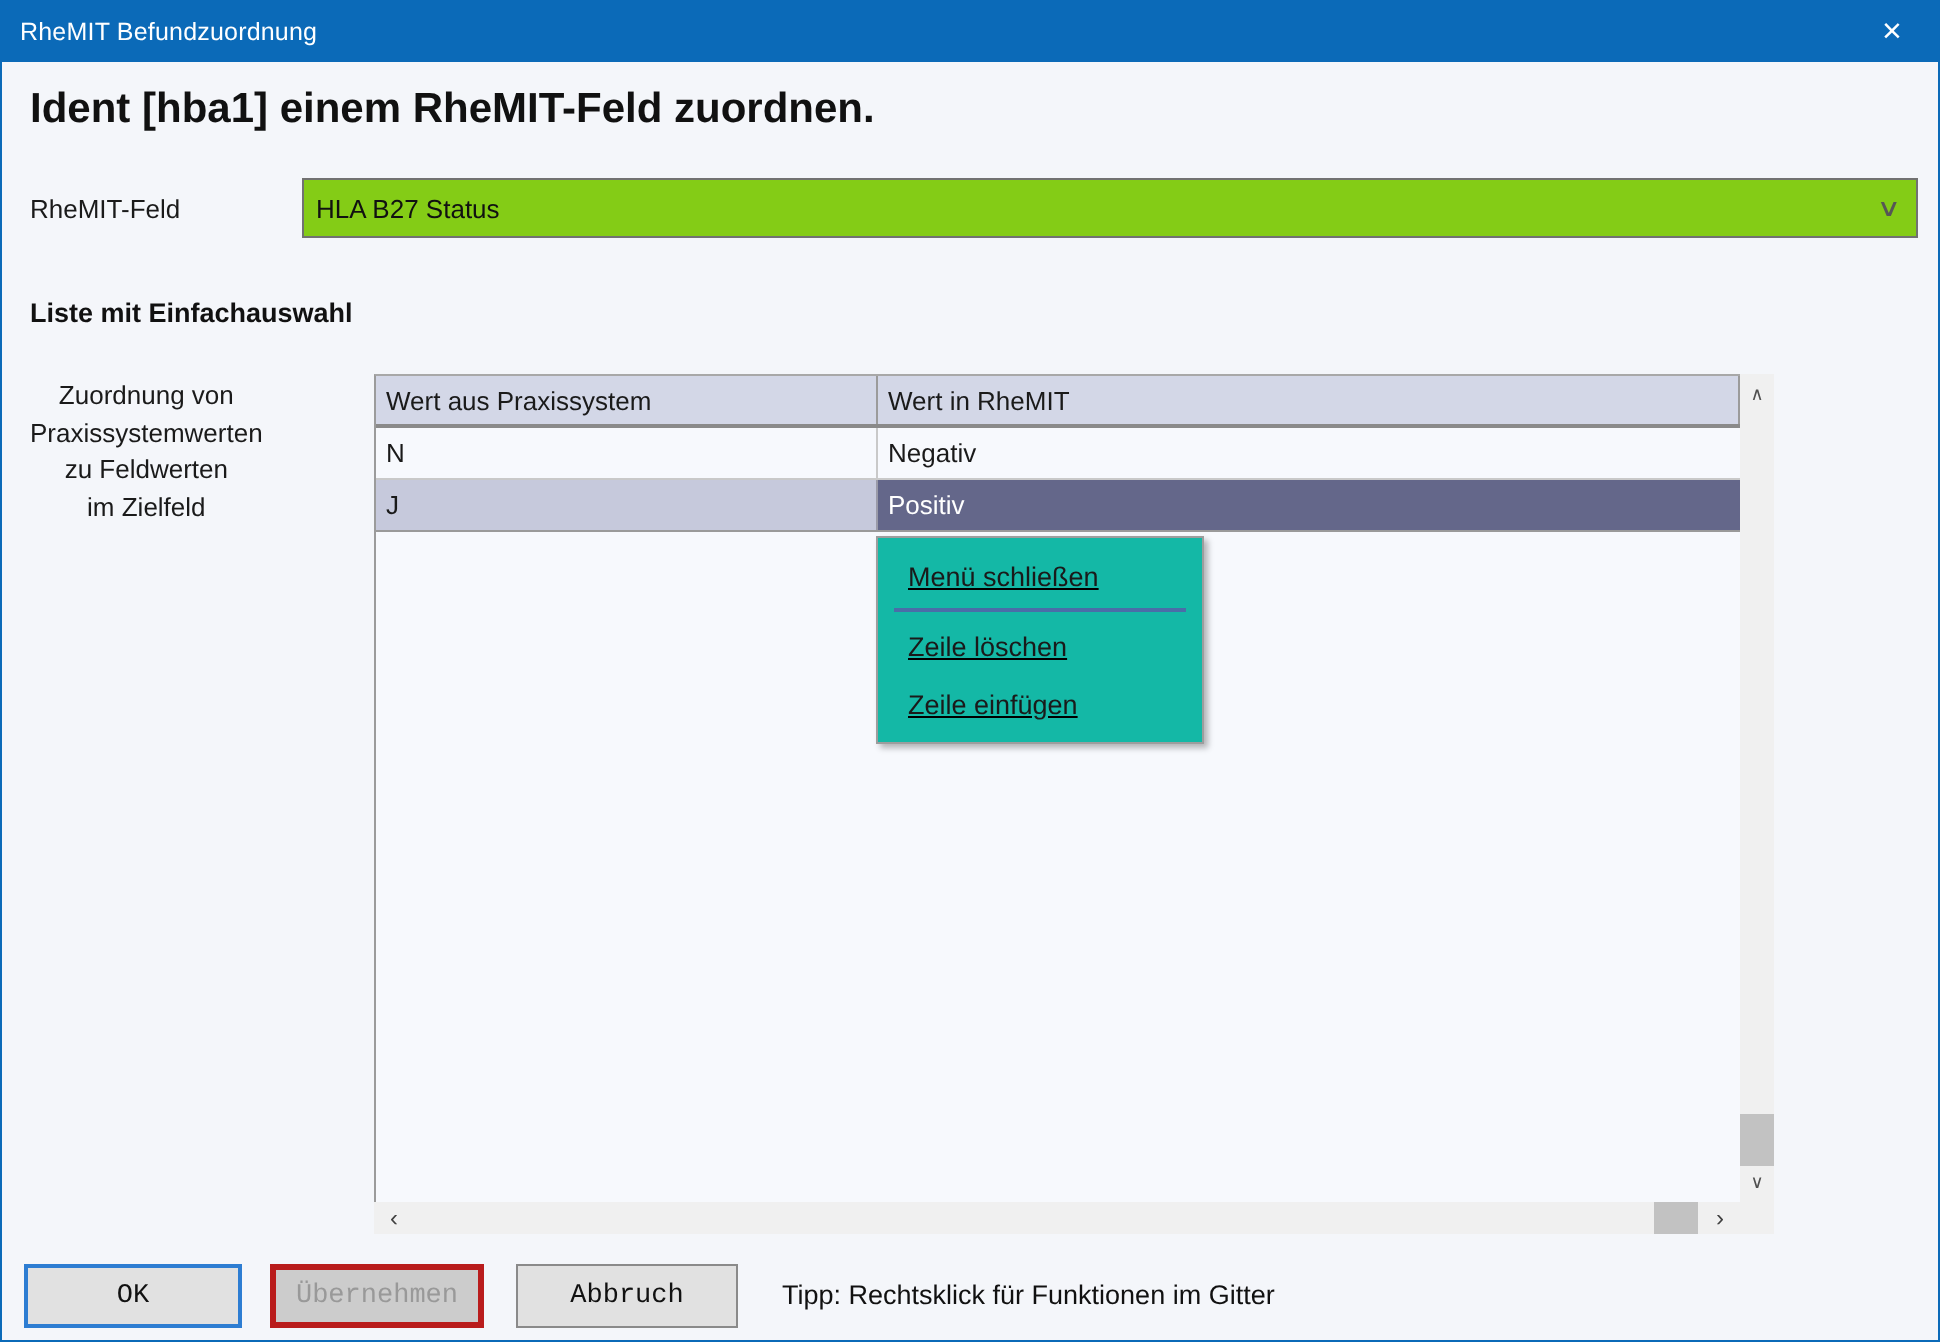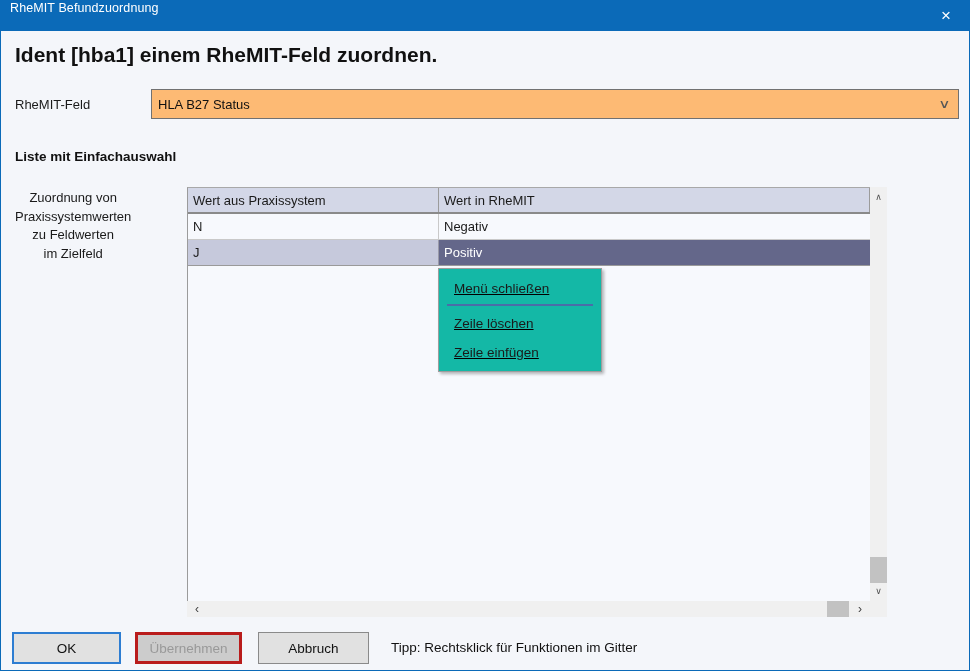--- a/index.html
+++ b/index.html
@@ -7,39 +7,39 @@
   body { font-family:"Liberation Sans","DejaVu Sans",sans-serif; }
 
   .dialog {
     position:relative; width:970px; height:671px;
     background:#f4f6fa; border:1px solid #0b6ab8; overflow:hidden;
   }
 
   
   .titlebar {
     position:absolute; left:0; top:0; width:100%; height:30px;
-    background:#0b6ab8; color:#fff; display:flex; align-items:flex-start;
+    background:#0b6ab8; color:#fff; display:flex; align-items:center;
   }
   .titlebar .title { font-size:12.5px; padding-left:9px; letter-spacing:.1px; }
   .close-btn {
     position:absolute; right:0; top:0; width:46px; height:30px;
     display:flex; align-items:center; justify-content:center;
     color:#fff; font-size:17px; cursor:pointer;
   }
 
   .heading {
     position:absolute; left:14px; top:42px;
     font-size:21px; font-weight:bold; color:#111;
   }
 
   .field-label { position:absolute; left:14px; top:96px; font-size:13px; color:#1a1a1a; }
 
   .combobox {
     position:absolute; left:150px; top:88px; width:808px; height:30px;
-    background:#fdba74; border:1px solid #717171;
+    background:#84cc16; border:1px solid #717171;
     display:flex; align-items:center; font-size:13px; color:#111;
     padding-left:6px; cursor:default;
   }
   .combobox .chevron {
     position:absolute; right:9px; top:0; height:100%;
     display:flex; align-items:center; color:#565656; font-size:12px;
     transform:scaleX(1.4);
   }
 
   .subheading { position:absolute; left:14px; top:148px; font-size:13.5px; font-weight:bold; color:#111; }
@@ -106,21 +106,21 @@
     font-size:13.5px; color:#1a1a1a; cursor:pointer; white-space:nowrap;
   }
   .menu-sep { border-top:2px solid #4a6da8; margin:1px 8px 3px 8px; }
 
   
   .btn {
     position:absolute; top:631px; height:32px;
     display:flex; align-items:center; justify-content:center;
     font-size:13.5px; color:#111; background:#e1e1e1;
     border:1px solid #8a8a8a; cursor:pointer;
-    font-family:Liberation Sans, sans-serif;
+    font-family:Liberation Mono, monospace;
   }
   .btn.ok { left:11px; width:109px; border:2px solid #2d7dd2; }
   .btn.apply { left:134px; width:107px; background:#cccccc; color:#999999; border:3px solid #b91c1c; cursor:default; }
   .btn.cancel { left:257px; width:111px;text-align:center; }
   .tip { position:absolute; left:390px; top:639px; font-size:13.5px; color:#111; }
 </style>
 </head>
 <body>
 
 <div class="dialog">

